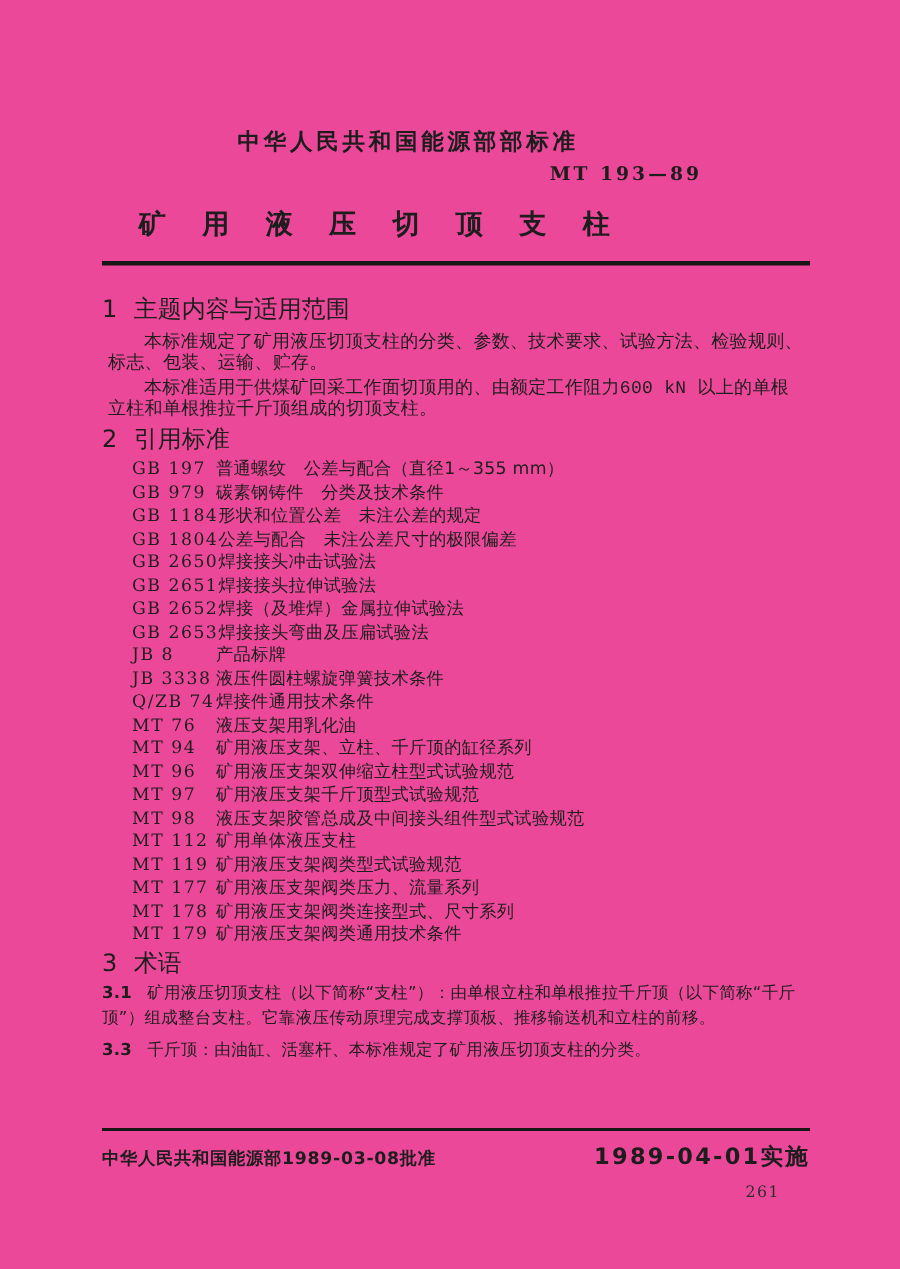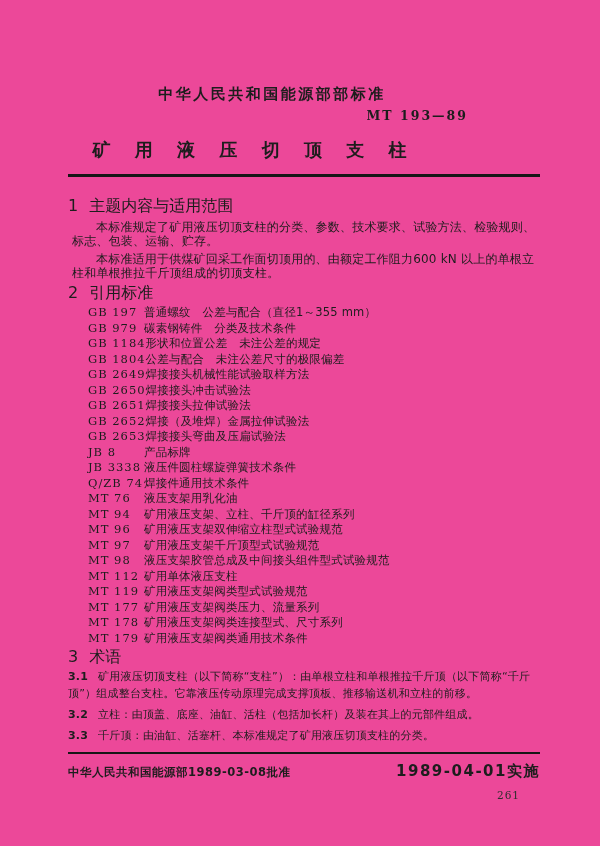--- a/index.html
+++ b/index.html
@@ -70,21 +70,21 @@
   .sec2-head { margin-top: 6px; }
   .sec3-head { margin-top: 4px; }
   .para {
     margin: 4px;
     margin-top: 7px;
     font-size: 12px;
     line-height: 14px;
     text-indent: 2em;
     letter-spacing: 0.2px;
   }
-  .para.tight { margin-top: 2px; }
+  .para.tight { margin-top: 2px; font-family: Liberation Mono, monospace; }
   
   .ref-list {
     margin-top: 5px;
     padding-left: 20px;
     font-size: 11.5px;
     line-height: 15.5px;
   }
   .ref-row { white-space: nowrap; }
   .ref-code {
     display: inline-block;
@@ -157,21 +157,20 @@
     <p class="para tight">本标准适用于供煤矿回采工作面切顶用的、由额定工作阻力600 kN 以上的单根立柱和单根推拉千斤顶组成的切顶支柱。</p>
 
     <div class="sec-head sec2-head">
       <span class="sec-no">2</span><span>引用标准</span>
     </div>
     <div class="ref-list">
       <div class="ref-row"><span class="ref-code">GB 197</span><span class="ref-title">普通螺纹　公差与配合（直径1～355 mm）</span></div>
       <div class="ref-row"><span class="ref-code">GB 979</span><span class="ref-title">碳素钢铸件　分类及技术条件</span></div>
       <div class="ref-row"><span class="ref-code">GB 1184</span><span class="ref-title">形状和位置公差　未注公差的规定</span></div>
       <div class="ref-row"><span class="ref-code">GB 1804</span><span class="ref-title">公差与配合　未注公差尺寸的极限偏差</span></div>
-      <div class="ref-row"><span class="ref-code">GB 2649</span><span class="ref-title">焊接接头机械性能试验取样方法</span></div>
       <div class="ref-row"><span class="ref-code">GB 2650</span><span class="ref-title">焊接接头冲击试验法</span></div>
       <div class="ref-row"><span class="ref-code">GB 2651</span><span class="ref-title">焊接接头拉伸试验法</span></div>
       <div class="ref-row"><span class="ref-code">GB 2652</span><span class="ref-title">焊接（及堆焊）金属拉伸试验法</span></div>
       <div class="ref-row"><span class="ref-code">GB 2653</span><span class="ref-title">焊接接头弯曲及压扁试验法</span></div>
       <div class="ref-row"><span class="ref-code">JB 8</span><span class="ref-title">产品标牌</span></div>
       <div class="ref-row"><span class="ref-code">JB 3338</span><span class="ref-title">液压件圆柱螺旋弹簧技术条件</span></div>
       <div class="ref-row"><span class="ref-code">Q/ZB 74</span><span class="ref-title">焊接件通用技术条件</span></div>
       <div class="ref-row"><span class="ref-code">MT 76</span><span class="ref-title">液压支架用乳化油</span></div>
       <div class="ref-row"><span class="ref-code">MT 94</span><span class="ref-title">矿用液压支架、立柱、千斤顶的缸径系列</span></div>
       <div class="ref-row"><span class="ref-code">MT 96</span><span class="ref-title">矿用液压支架双伸缩立柱型式试验规范</span></div>
@@ -181,21 +180,20 @@
       <div class="ref-row"><span class="ref-code">MT 119</span><span class="ref-title">矿用液压支架阀类型式试验规范</span></div>
       <div class="ref-row"><span class="ref-code">MT 177</span><span class="ref-title">矿用液压支架阀类压力、流量系列</span></div>
       <div class="ref-row"><span class="ref-code">MT 178</span><span class="ref-title">矿用液压支架阀类连接型式、尺寸系列</span></div>
       <div class="ref-row"><span class="ref-code">MT 179</span><span class="ref-title">矿用液压支架阀类通用技术条件</span></div>
     </div>
 
     <div class="sec-head sec3-head">
       <span class="sec-no">3</span><span>术语</span>
     </div>
     <p class="term"><span class="term-no">3.1</span><span>矿用液压切顶支柱（以下简称“支柱”）：由单根立柱和单根推拉千斤顶（以下简称“千斤顶”）组成整台支柱。它靠液压传动原理完成支撑顶板、推移输送机和立柱的前移。</span></p>
-    <p class="term"><span class="term-no">3.2</span><span>立柱：由顶盖、底座、油缸、活柱（包括加长杆）及装在其上的元部件组成。</span></p>
     <p class="term"><span class="term-no">3.3</span><span>千斤顶：由油缸、活塞杆、本标准规定了矿用液压切顶支柱的分类。</span></p>
 
   </div>
 
   <div class="footer">
     <div class="footer-row">
       <span class="footer-approved">中华人民共和国能源部1989-03-08批准</span>
       <span class="footer-effective">1989-04-01实施</span>
     </div>
   </div>

